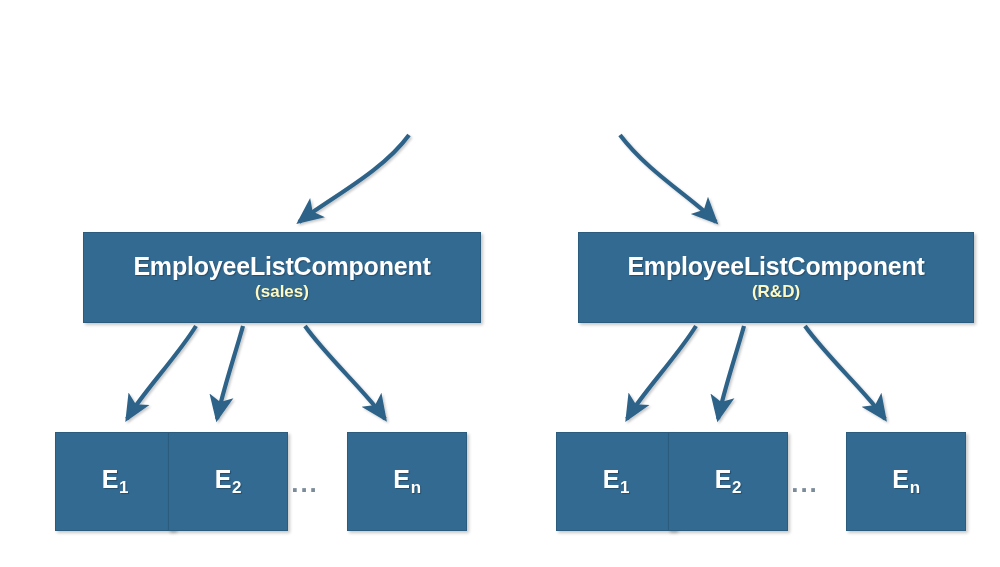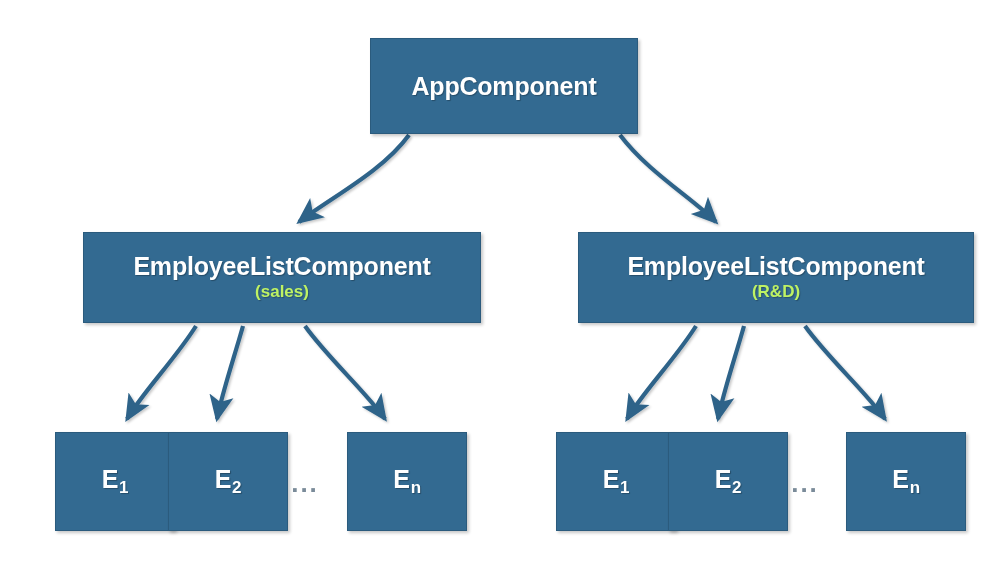--- a/index.html
+++ b/index.html
@@ -42,21 +42,21 @@
   .node-title {
     font-weight: bold;
     letter-spacing: -0.2px;
     text-shadow: 1px 1px 1px rgba(0,0,0,0.28);
     line-height: 1.05;
     white-space: nowrap;
   }
   .node-sub {
     font-weight: bold;
     font-size: 17px;
-    color: #bef264;
+    color: #fef9c3;
     text-shadow: 1px 1px 1px rgba(0,0,0,0.25);
     margin-top: 3px;
     white-space: nowrap;
   }
 
   
   #node-app {
     left: 370px;
     top: 38px;
     width: 268px;
@@ -133,23 +133,20 @@
       <path d="M 196,326 C 176,358 143,392 127,419"></path>
       <path d="M 243,326 C 234,358 222,393 217,419"></path>
       <path d="M 305,326 C 327,357 366,392 385,419"></path>
 
       <path d="M 696,326 C 676,358 643,392 627,419"></path>
       <path d="M 744,326 C 735,358 723,393 718,419"></path>
       <path d="M 805,326 C 827,357 866,392 885,419"></path>
     </g>
   </svg>
 
-  <div class="node" id="node-app">
-    <div class="node-title">AppComponent</div>
-  </div>
 
   <div class="node node-list" id="node-list-sales">
     <div class="node-title">EmployeeListComponent</div>
     <div class="node-sub">(sales)</div>
   </div>
 
   <div class="node node-list" id="node-list-rnd">
     <div class="node-title">EmployeeListComponent</div>
     <div class="node-sub">(R&amp;D)</div>
   </div>

